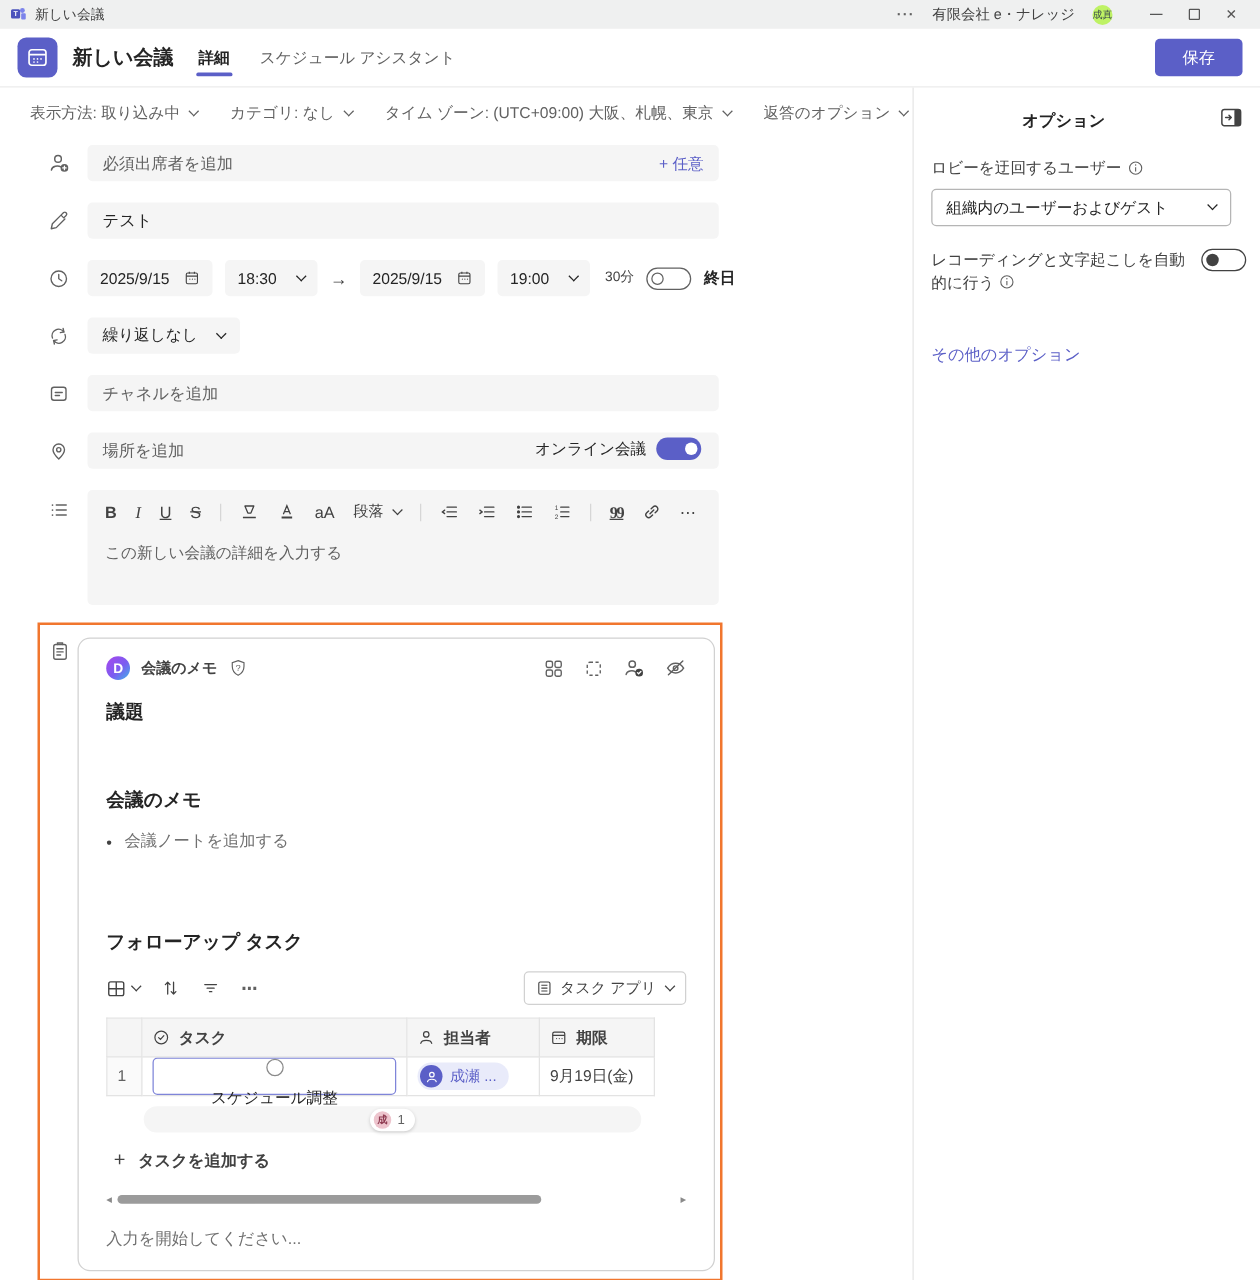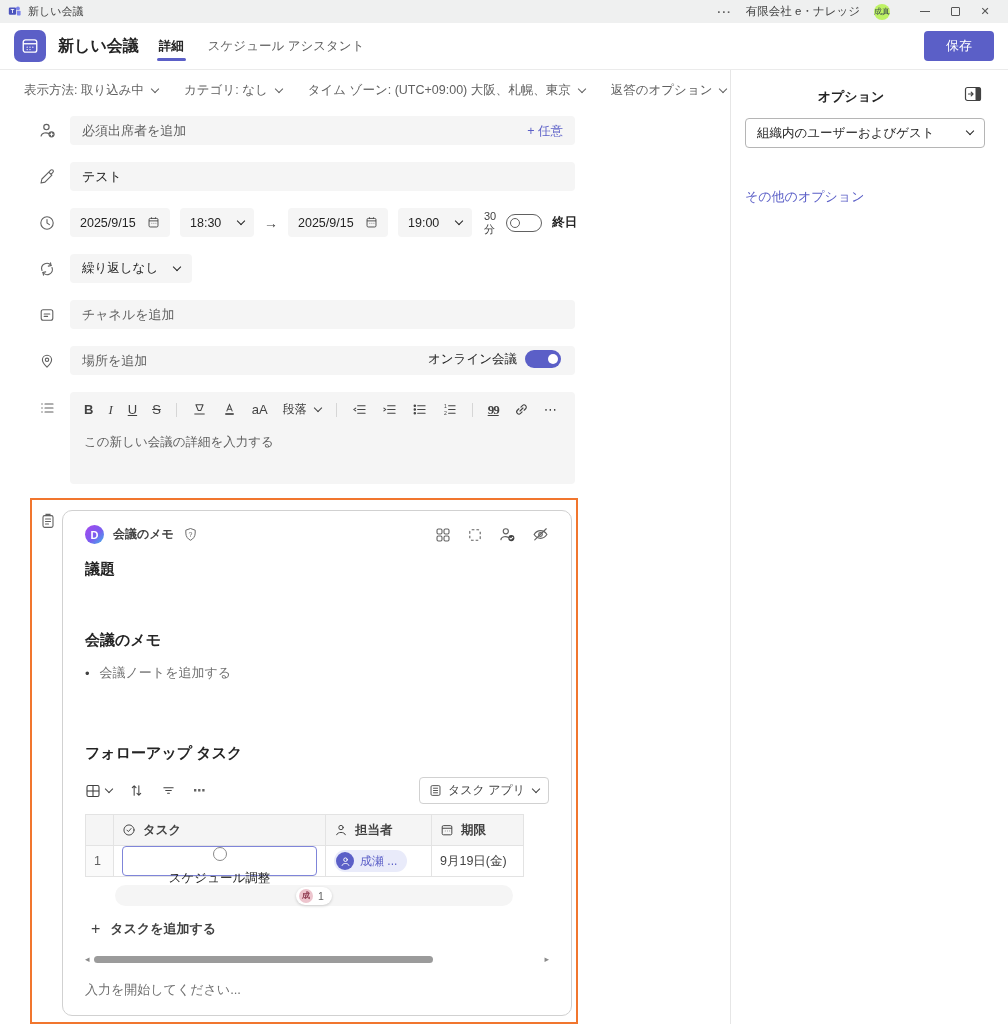--- a/index.html
+++ b/index.html
@@ -49,21 +49,21 @@
   .attendee-wrap { position:relative; width:505px; }
   .attendee-wrap .ffield { width:100%; padding-right:60px; }
   .optional-link { position:absolute; right:12px; top:7px; color:#5b5fc7; font-size:12.5px; cursor:pointer; }
 
   .dt-row { display:flex; align-items:center; gap:10px; width:540px; }
   .dtbox { background:#f5f5f5; border-radius:4px; height:29px; display:flex; align-items:center; padding:0 10px; font-size:12.5px; gap:8px; cursor:pointer; }
   .dtbox .grow { flex:1; }
   .date-box { width:100px; }
   .time-box { width:74px; }
   .arrow-glyph { color:#424242; font-size:14px; }
-  .duration { display:flex; flex-direction:column; font-size:11px; line-height:1.15; color:#424242; margin-left:2px; }
+  .duration { display:flex; flex-direction:row; font-size:11px; line-height:1.15; color:#424242; margin-left:2px; }
   .allday-label { font-size:12.5px; font-weight:bold; }
 
   .toggle { width:36px; height:18px; border-radius:9px; position:relative; cursor:pointer; flex:0 0 auto; }
   .toggle.off { border:1px solid #616161; background:#fff; }
   .toggle.off .knob { position:absolute; left:3px; top:3px; width:10px; height:10px; border-radius:50%; background:#616161; }
   .toggle.on { background:#5b5fc7; }
   .toggle.on .knob { position:absolute; right:3px; top:4px; width:10px; height:10px; border-radius:50%; background:#fff; }
 
   .repeat-box { width:auto; padding:0 12px; }
   .loc-field { position:relative; width:505px; }
@@ -628,22 +628,44 @@
         <div class="opt-title">オプション</div>
         <span class="opt-open">
           <svg width="20" height="20" viewBox="0 0 20 20" fill="none" stroke="#424242" stroke-width="1.2" stroke-linecap="round">
               <rect x="2.5" y="3.5" width="15" height="13" rx="2"></rect>
               <rect x="12.5" y="3.5" width="5" height="13" rx="1" fill="#424242" stroke="none"></rect>
               <path d="M5.5 10h4.5m0 0L8.2 8.2M10 10l-1.8 1.8"></path>
             </svg>
         </span>
       </div>
 
+      <div class="opt-label">
+        <span>ロビーを迂回するユーザー</span>
+        <span>
+            <svg width="13" height="13" viewBox="0 0 16 16" fill="none" stroke="#616161" stroke-width="1.1">
+              <circle cx="8" cy="8" r="6"></circle>
+              <line x1="8" y1="7.2" x2="8" y2="11.2"></line>
+              <circle cx="8" cy="4.9" r="0.7" fill="#616161" stroke="none"></circle>
+            </svg>
+          </span>
+      </div>
       <div class="opt-select">
         <span class="grow">組織内のユーザーおよびゲスト</span>
         <span class="chev"></span>
       </div>
 
+      <div class="opt-record">
+        <div class="opt-record-label">
+          <span>レコーディングと文字起こしを自動的に行う</span><span class="inline-info"><svg width="13" height="13" viewBox="0 0 16 16" fill="none" stroke="#616161" stroke-width="1.1">
+                <circle cx="8" cy="8" r="6"></circle>
+                <line x1="8" y1="7.2" x2="8" y2="11.2"></line>
+                <circle cx="8" cy="4.9" r="0.7" fill="#616161" stroke="none"></circle>
+              </svg></span>
+        </div>
+        <div class="toggle off" style="border-color:#424242;">
+            <span class="knob" style="background:#424242;"></span>
+          </div>
+      </div>
 
       <div class="more-opts">その他のオプション</div>
     </aside>
   </div>
 </div>
 
 </body></html>

